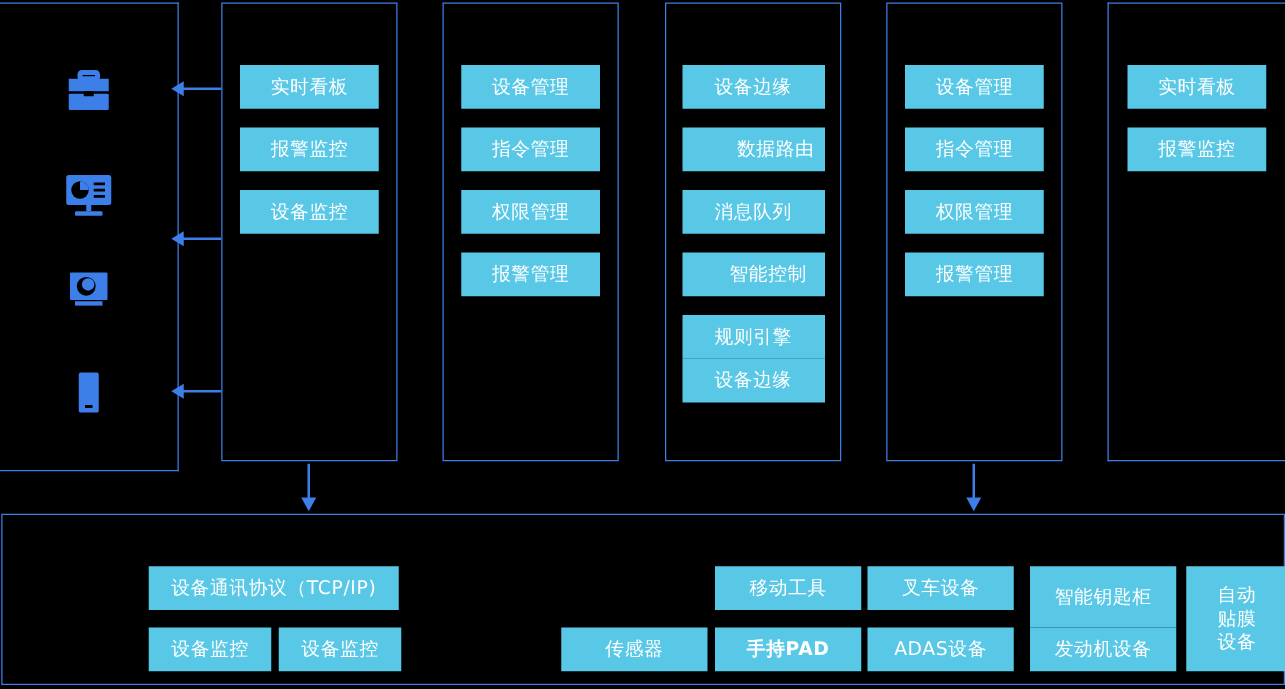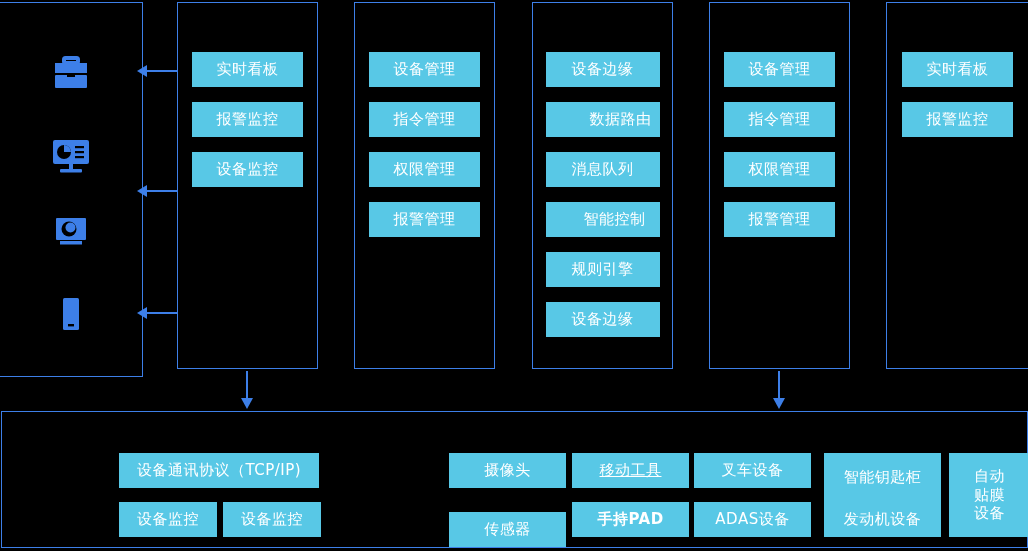--- a/index.html
+++ b/index.html
@@ -120,21 +120,21 @@
     <div class="box" style="width:111px;height:35px;margin-bottom:15px;">指令管理</div>
     <div class="box" style="width:111px;height:35px;margin-bottom:15px;">权限管理</div>
     <div class="box" style="width:111px;height:35px;">报警管理</div>
   </div>
 
   <div class="col" style="left:532px;top:2px;width:141px;height:367px;padding-top:49px;">
     <div class="box" style="width:114px;height:35px;margin-bottom:15px;">设备边缘</div>
     <div class="box" style="width:114px;height:35px;margin-bottom:15px;padding-left:36px;">数据路由</div>
     <div class="box" style="width:114px;height:35px;margin-bottom:15px;">消息队列</div>
     <div class="box" style="width:114px;height:35px;margin-bottom:15px;padding-left:24px;">智能控制</div>
-    <div class="box" style="width:114px;height:35px;margin-bottom:15px;">规则引擎</div>
+    <div class="box" style="width:114px;height:35px;">规则引擎</div>
     <div class="box" style="width:114px;height:35px;">设备边缘</div>
   </div>
 
   <div class="col" style="left:709px;top:2px;width:141px;height:367px;padding-top:49px;">
     <div class="box" style="width:111px;height:35px;margin-bottom:15px;">设备管理</div>
     <div class="box" style="width:111px;height:35px;margin-bottom:15px;">指令管理</div>
     <div class="box" style="width:111px;height:35px;margin-bottom:15px;">权限管理</div>
     <div class="box" style="width:111px;height:35px;">报警管理</div>
   </div>
 
@@ -145,26 +145,25 @@
 
   <div class="arrow-down" style="left:246px;top:371px;height:28px;"></div>
   <div class="arrow-down" style="left:778px;top:371px;height:28px;"></div>
 
   <div class="bottom-panel" style="left:1px;top:411px;width:1027px;height:137px;">
 
     <div class="box" style="position:absolute;left:117px;top:41px;width:200px;height:35px;font-size:15px;">设备通讯协议（TCP/IP)</div>
     <div class="box" style="position:absolute;left:117px;top:90px;width:98px;height:35px;">设备监控</div>
     <div class="box" style="position:absolute;left:221px;top:90px;width:98px;height:35px;">设备监控</div>
 
-    <div class="box" style="position:absolute;left:447px;top:41px;width:117px;height:35px;">摄像头</div>
-    <div class="box" style="position:absolute;left:570px;top:41px;width:117px;height:35px;text-decoration:underline;">移动工具</div>
+    <div class="box" style="position:absolute;left:570px;top:41px;width:117px;height:35px;">移动工具</div>
     <div class="box" style="position:absolute;left:692px;top:41px;width:117px;height:35px;text-align:right;">叉车设备</div>
     <div class="box" style="position:absolute;left:822px;top:41px;width:117px;height:49px;">智能钥匙柜</div>
 
-    <div class="box" style="position:absolute;left:447px;top:100px;width:117px;height:35px;">传感器</div>
+    <div class="box" style="position:absolute;left:447px;top:90px;width:117px;height:35px;">传感器</div>
     <div class="box" style="position:absolute;left:570px;top:90px;width:117px;height:35px;font-weight:bold;">手持PAD</div>
     <div class="box" style="position:absolute;left:692px;top:90px;width:117px;height:35px;">ADAS设备</div>
     <div class="box" style="position:absolute;left:822px;top:90px;width:117px;height:35px;text-align:center;">发动机设备</div>
 
     <div class="box" style="position:absolute;left:947px;top:41px;width:81px;height:84px;flex-direction:column;">
       <span>自动</span>
       <span>贴膜</span>
       <span>设备</span>
     </div>
   </div>

